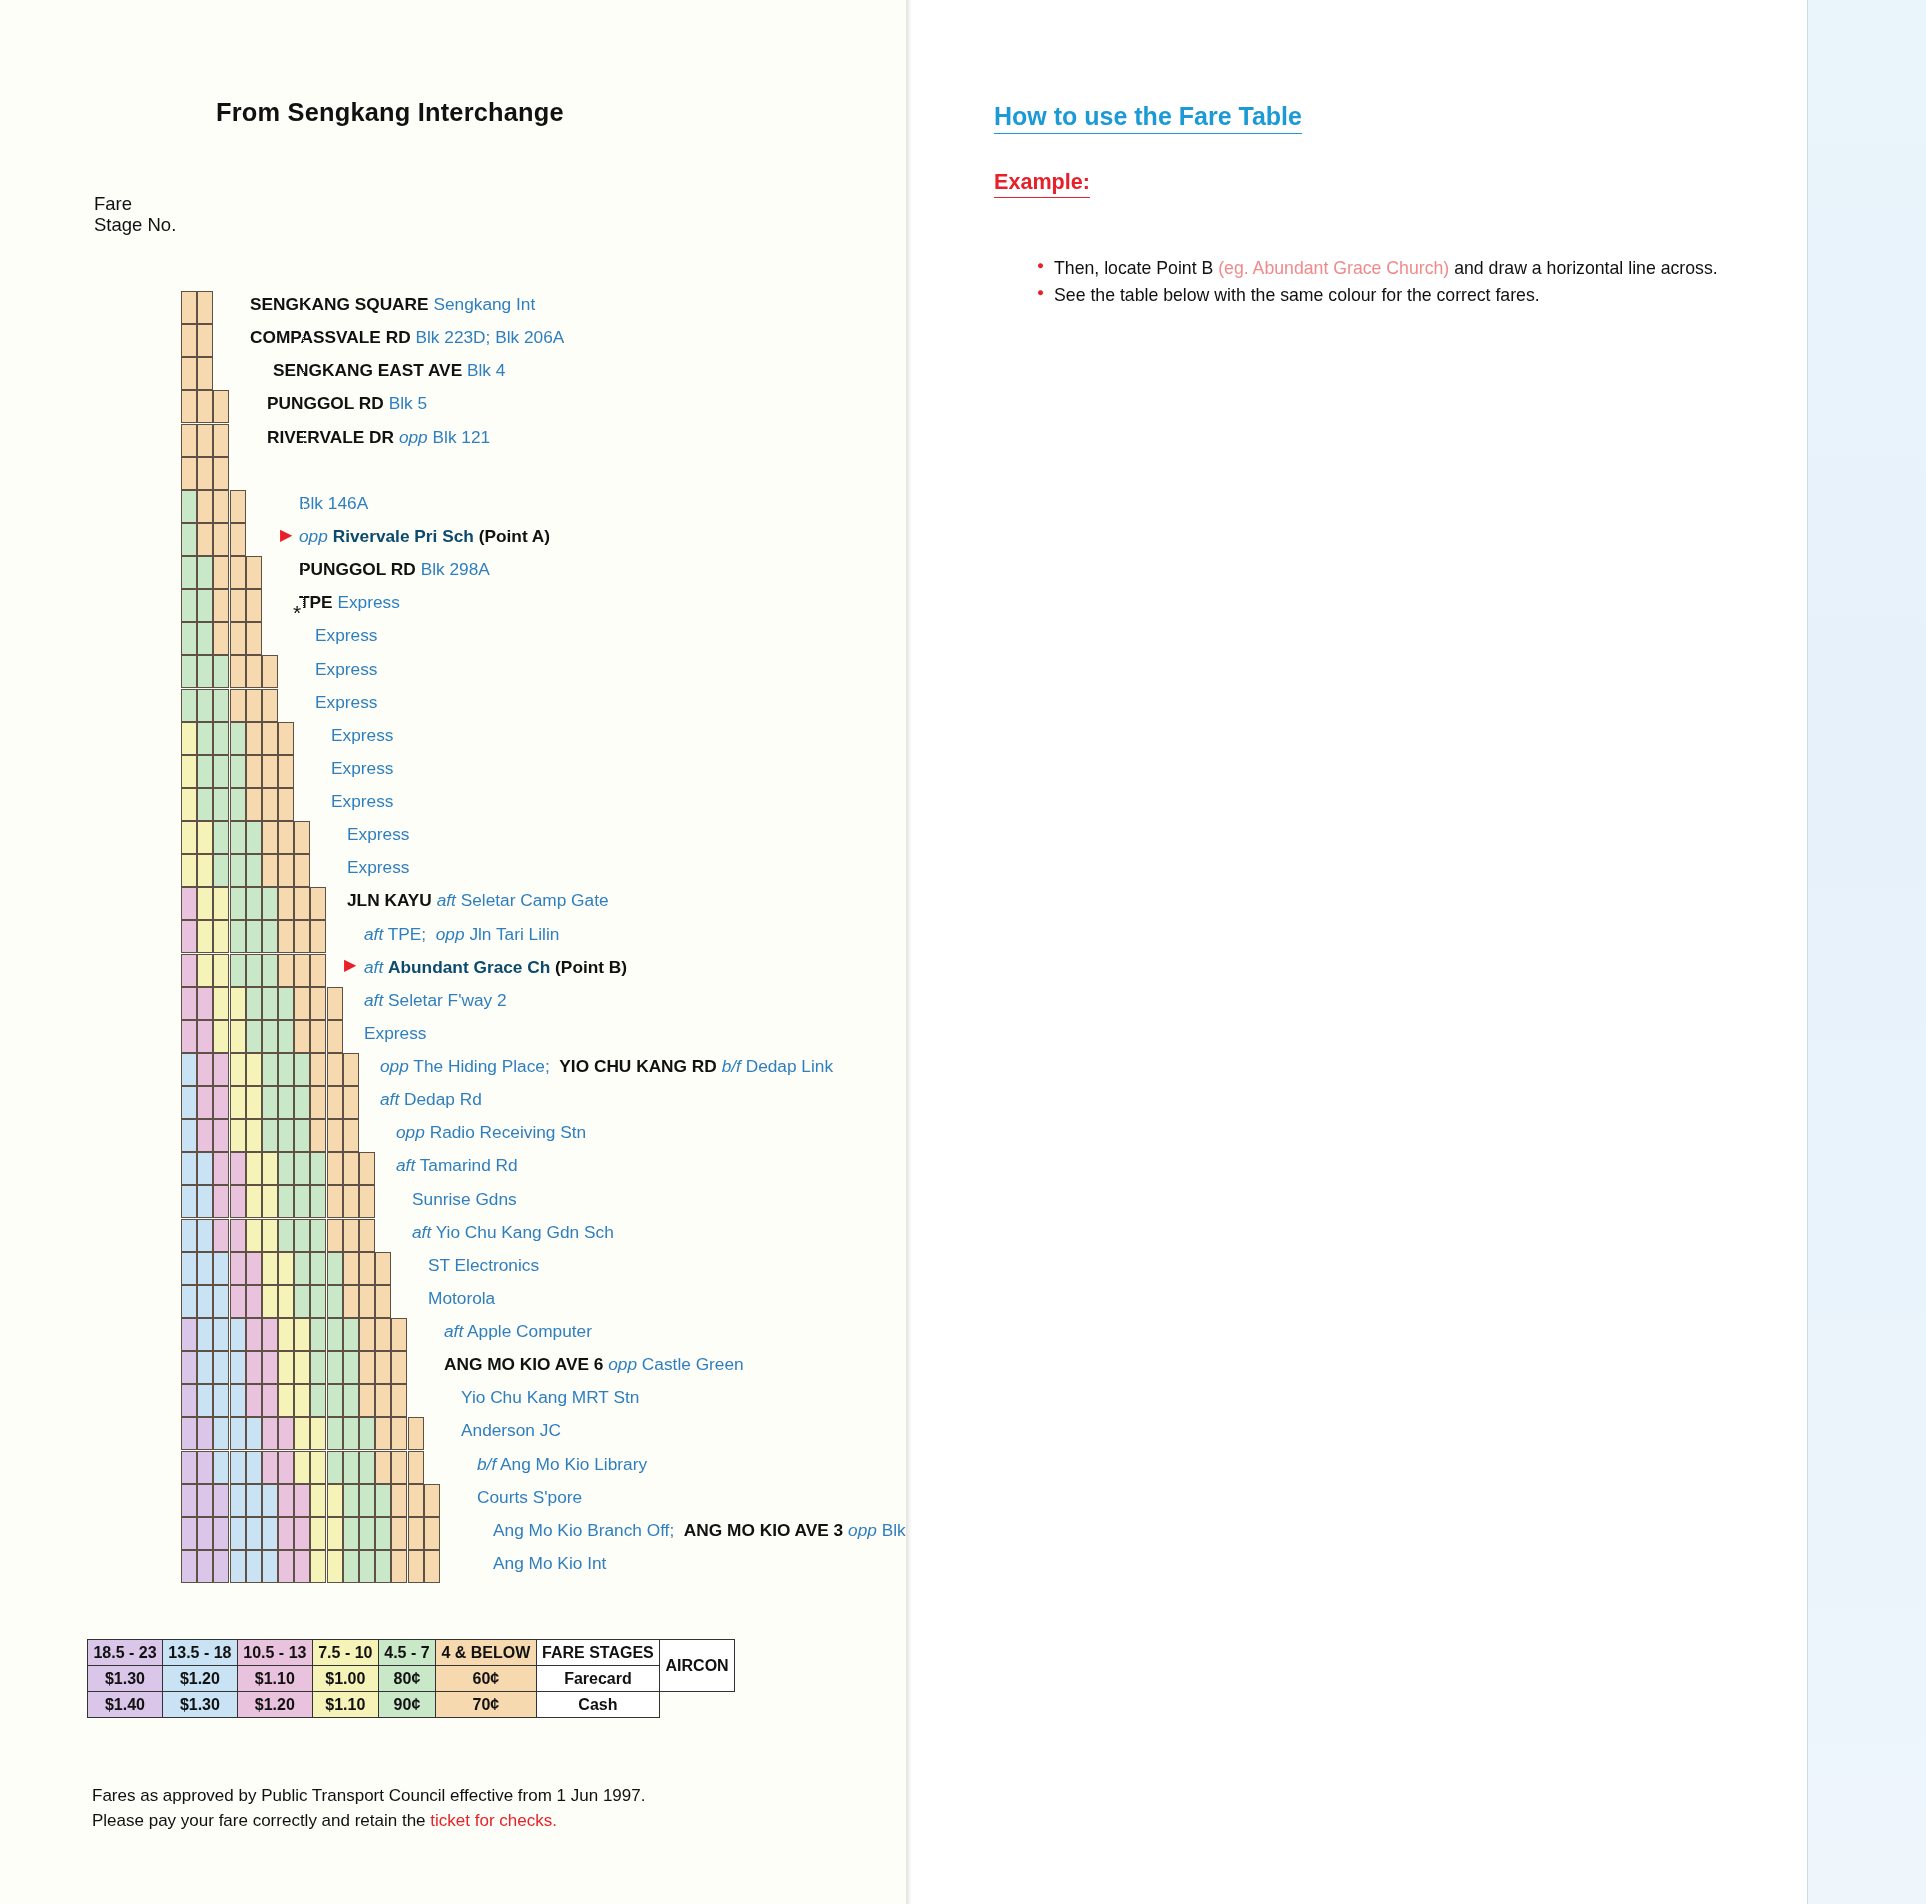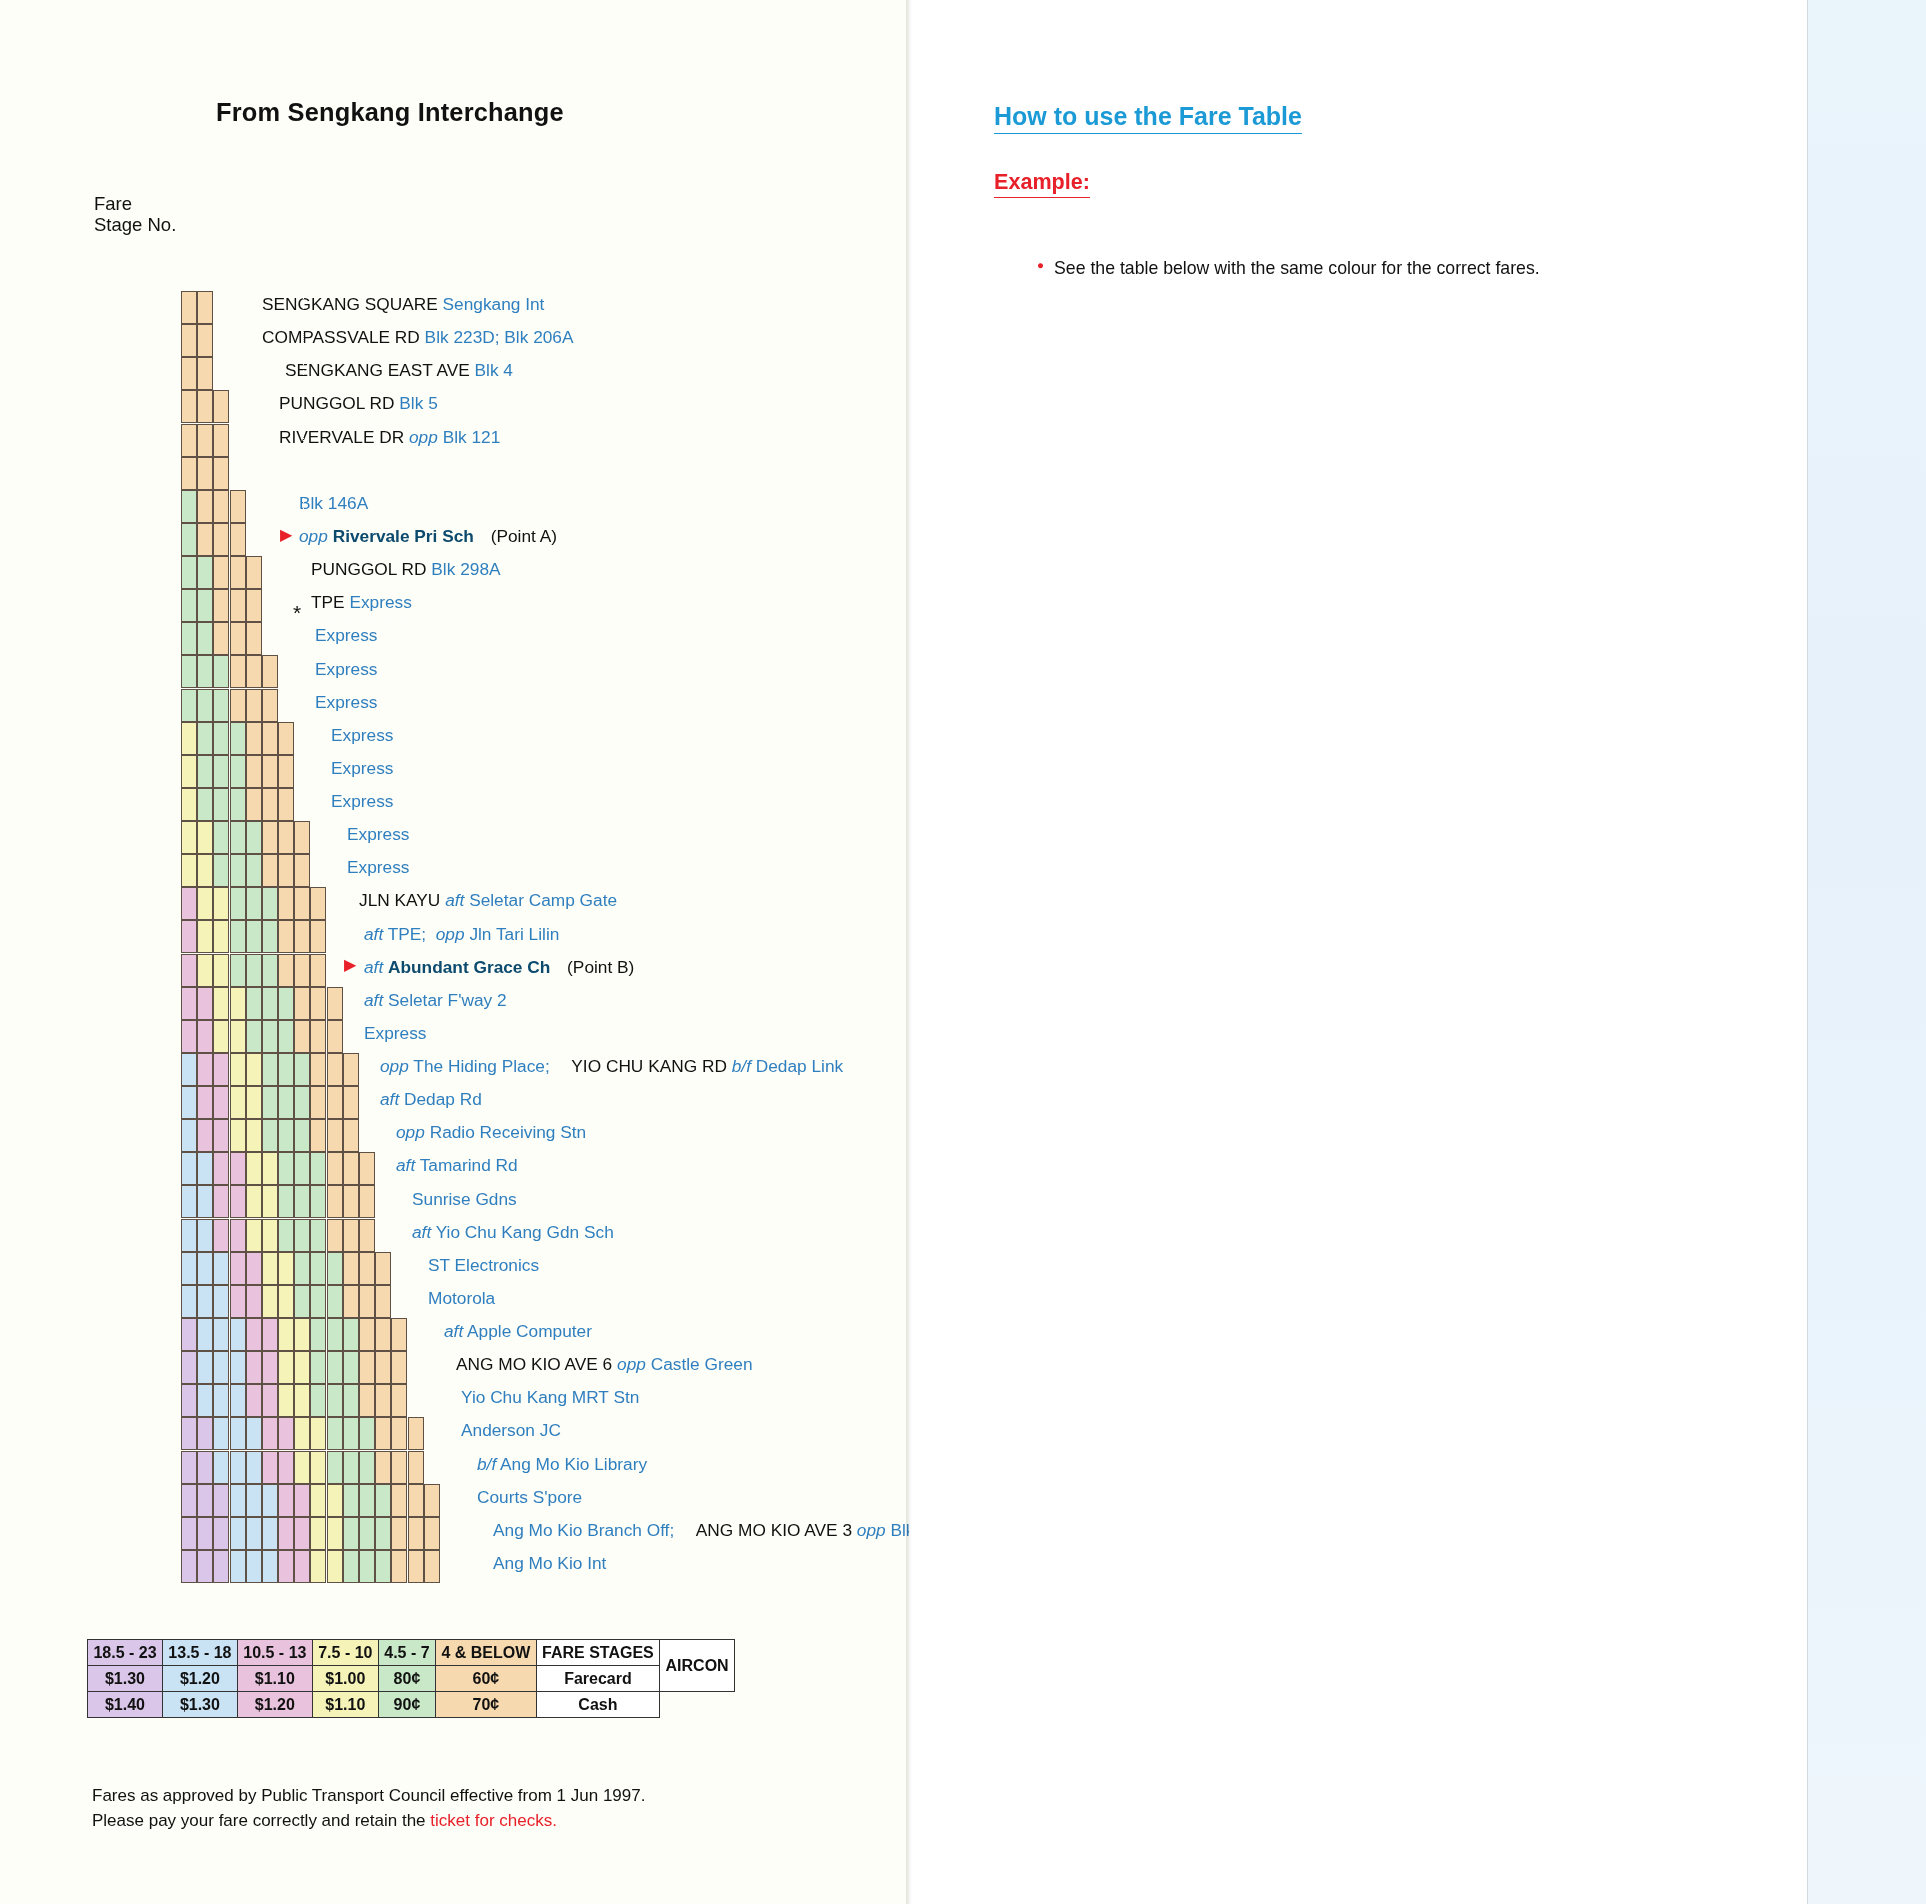--- a/index.html
+++ b/index.html
@@ -43,21 +43,21 @@
   
   #chart-area {
     position:absolute; left:181px; top:291px;
     width:894px; height:1333px;
   }
   .cellgrid { position:absolute; left:0; top:0; }
   .cell { position:absolute; box-sizing:border-box; border:0.4px solid #5f5146; }
   .row-label {
     position:absolute; font-size:17.3px; white-space:nowrap; color:#2f7fbf;
   }
-  .row-label b { color:#111; font-weight:normal;margin-left:12px; }
+  .row-label b { color:#111; font-weight:bold; }
   .row-label i { font-style:italic; }
   .red { color:#0c4a6e; font-weight:bold; }
 
   .point-arrow {
     position:absolute; color:#e8202a; font-size:16px; line-height:1;
   }
   .dashline {
     position:absolute; height:0; border-top:1.9px dashed #ffffff;
   }
   .vline {
@@ -574,20 +574,21 @@
   <div class="foot2">
     <span class="blkk">Please pay your fare correctly and retain the </span><span>ticket for checks.</span>
   </div>
 </div>
 
 <div class="panel-mid"></div>
 <div class="fold" style="left:906px;"></div>
 <div class="howto-title">How to use the Fare Table</div>
 <div class="example-title">Example:</div>
 <ul id="bullets">
+    <li>Then, locate Point B <span class="pink">(eg. Abundant Grace Church)</span> and draw a horizontal line across.</li>
     <li>See the table below with the same colour for the correct fares.</li>
   </ul>
 
 <div class="panel-right">
   <div class="sch-title" style="left:77px; top:69px; width:751px;">
     <br>
     
   </div>
   <div class="sch-top">Sengkang Interchange</div>
   <div class="sch-bottom">Ang Mo Kio Interchange</div>

